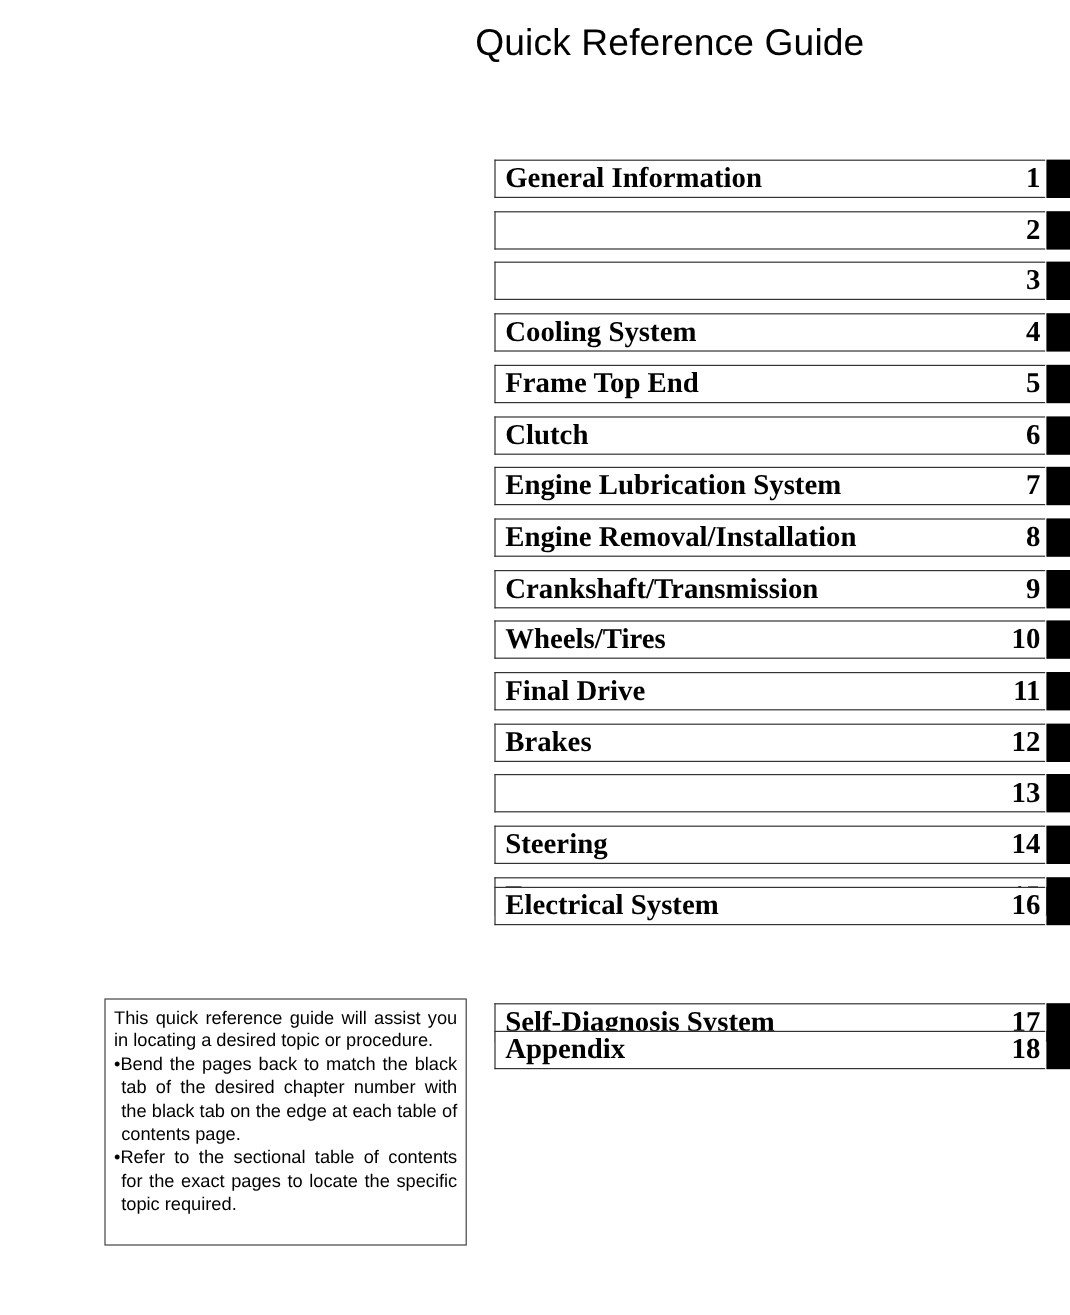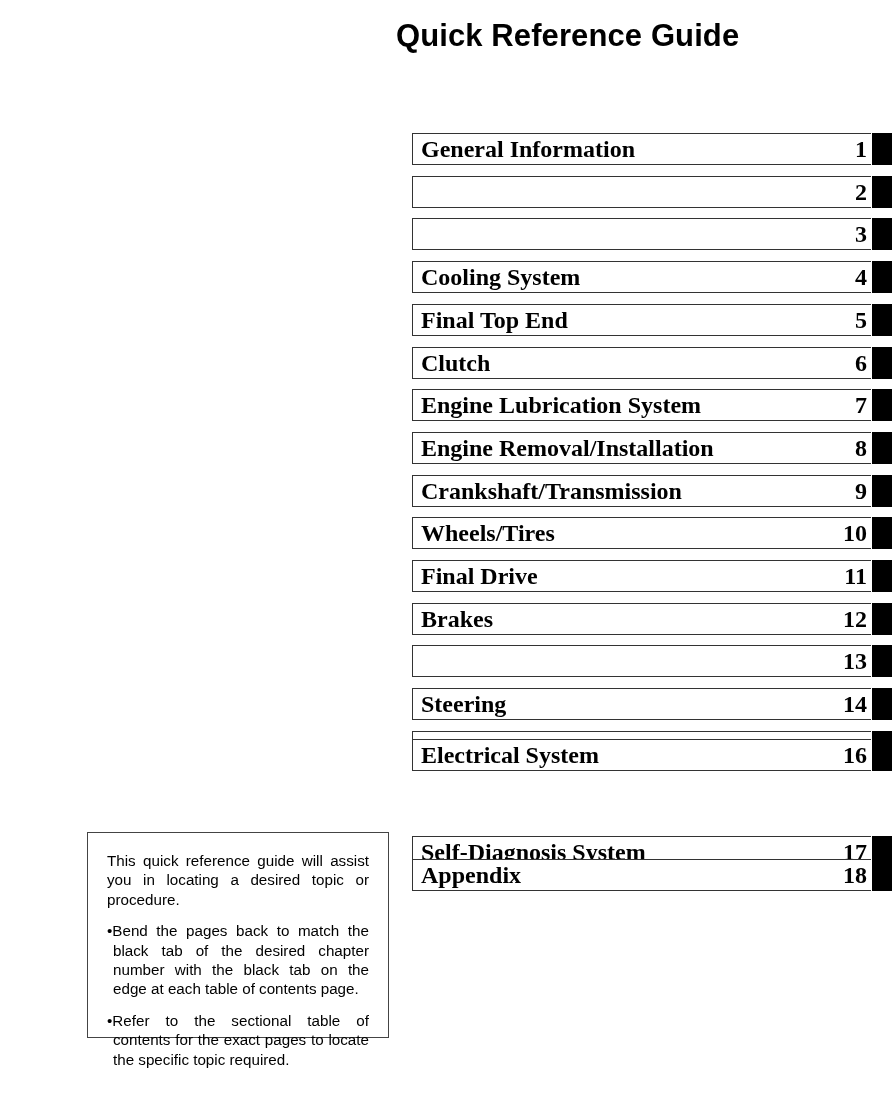--- a/index.html
+++ b/index.html
@@ -1,31 +1,31 @@
 <!DOCTYPE html>
 <html><head>
 <meta charset="utf-8">
 <style>
   html, body { margin: 0; padding: 0; background: #ffffff; }
   body { width: 892px; height: 1096px; position: relative; overflow: hidden;
          font-family: "Liberation Sans", sans-serif; color: #000; }
-  .title { position: absolute; left: 396px; top: 18px; font-size: 31px; font-weight: bold;
+  .title { position: absolute; left: 396px; top: 18px; font-size: 31px; font-weight: normal;
            letter-spacing: 0.1px; white-space: nowrap; }
   .toc { position: absolute; left: 412px; top: 133px; width: 480px; }
   .row { position: absolute; left: 0; width: 480px; height: 32px; font-family: Liberation Serif, serif; }
   .row .box { position: absolute; left: 0; top: 0; width: 458px; height: 30px;
               border: 1px solid #333; border-right: none; background: #fff; }
   .row .label { position: absolute; left: 9px; top: 1px; font-size: 24px; font-weight: bold;
                 line-height: 30px; white-space: nowrap; }
   .row .num { position: absolute; right: 25px; top: 1px; font-size: 24px; font-weight: bold;
               line-height: 30px; text-align: right; }
   .row .tab { position: absolute; left: 460px; top: 0; width: 20px; height: 32px; background: #000; }
   .note { position: absolute; left: 87px; top: 832px; width: 286px; height: 198px;
           border: 1px solid #444; padding: 6px 7px 0 7px; font-size: 15.2px; line-height: 19.4px; }
-  .note p { margin: 12px; text-align: justify; }
+  .note p { margin: 0; text-align: justify; }
   .note .bullet { padding-left: 6px; text-indent: -6px; }
 </style>
 </head>
 <body>
 
 <div class="title">Quick Reference Guide</div>
 
 <div class="toc">
   <div class="row" style="top:0px">
       <div class="box"></div>
@@ -44,21 +44,21 @@
       <div class="tab"></div>
     </div>
   <div class="row" style="top:128.1px">
       <div class="box"></div>
       <span class="label">Cooling System</span>
       <span class="num">4</span>
       <div class="tab"></div>
     </div>
   <div class="row" style="top:170.8px">
       <div class="box"></div>
-      <span class="label">Final Top End</span>
+      <span class="label">Frame Top End</span>
       <span class="num">5</span>
       <div class="tab"></div>
     </div>
   <div class="row" style="top:213.5px">
       <div class="box"></div>
       <span class="label">Clutch</span>
       <span class="num">6</span>
       <div class="tab"></div>
     </div>
   <div class="row" style="top:256.2px">

